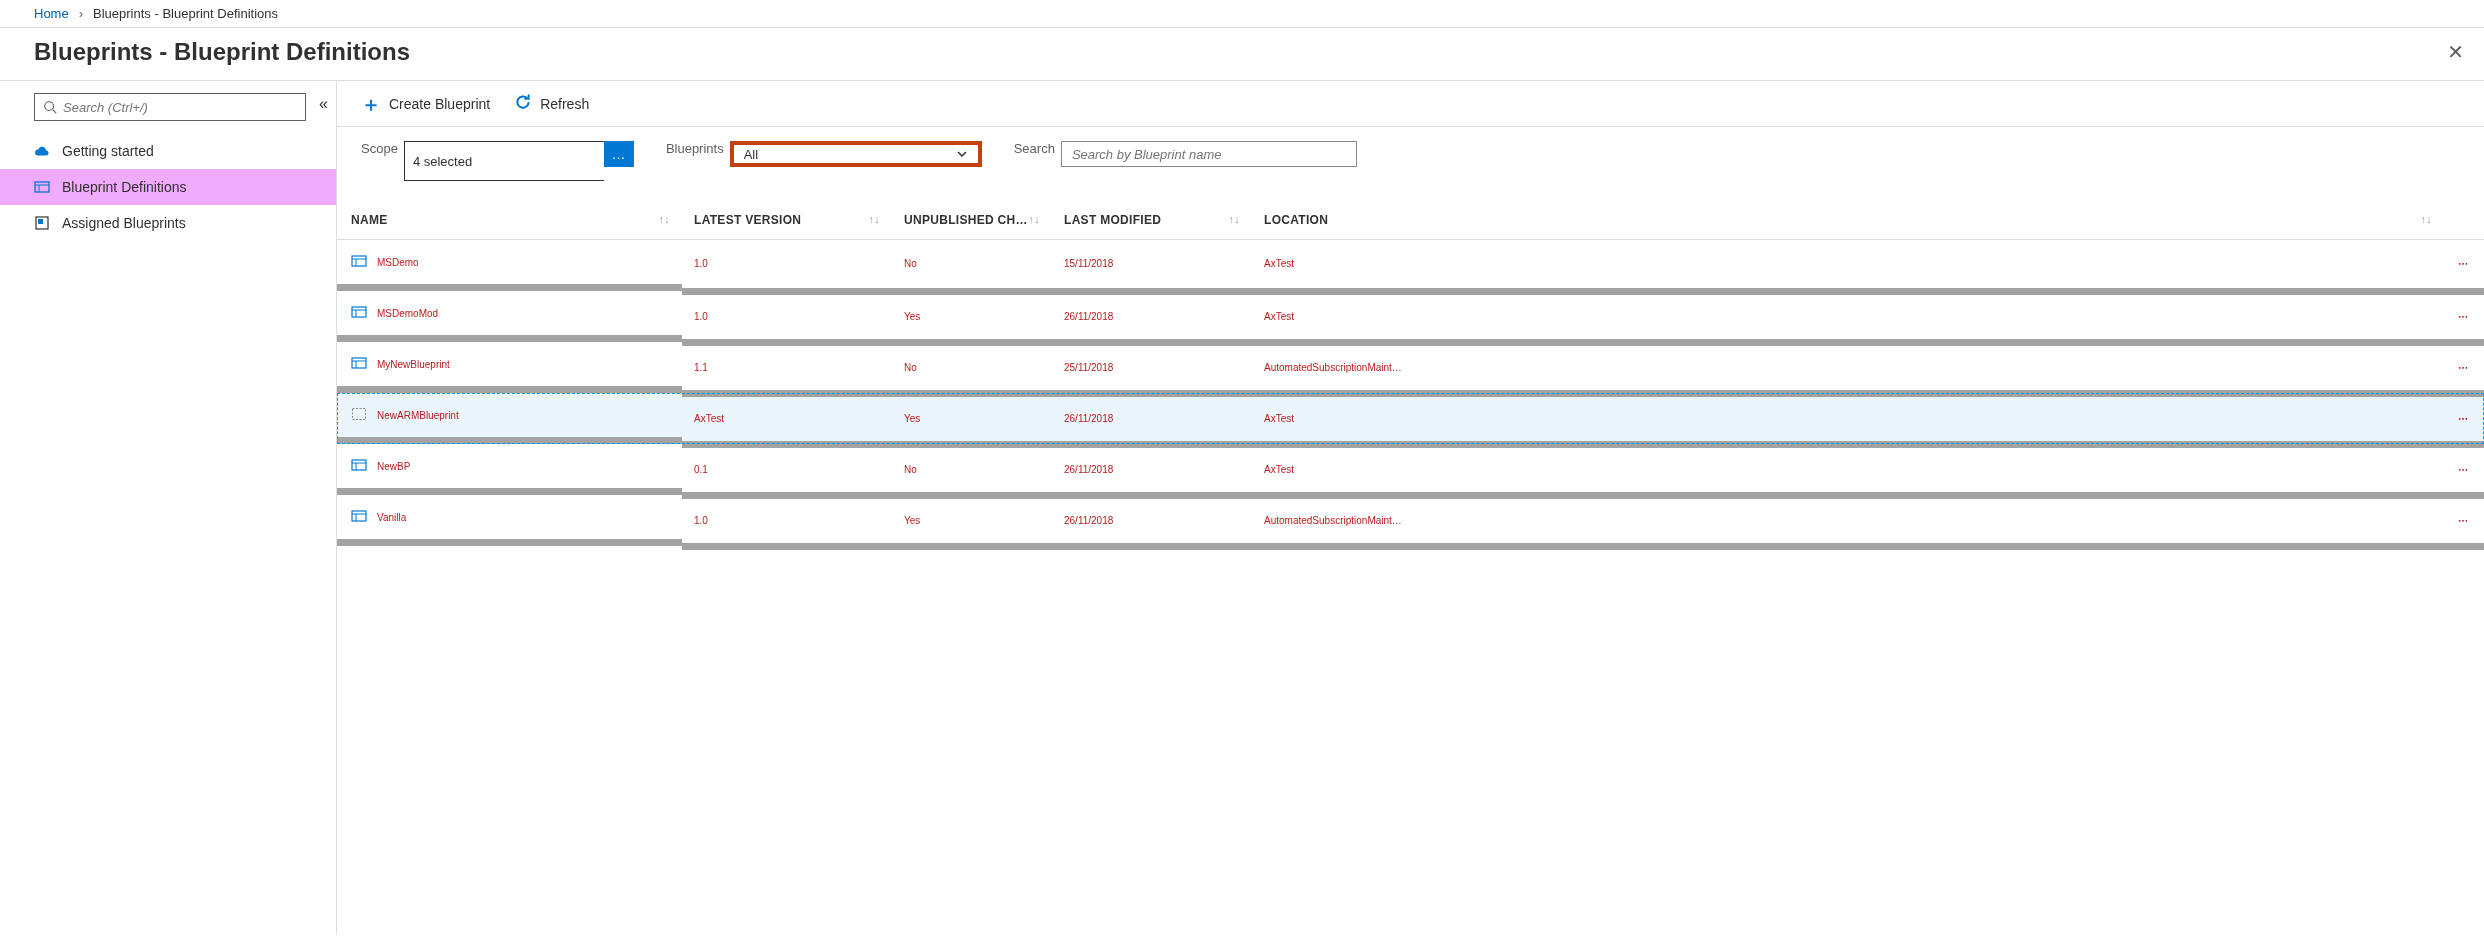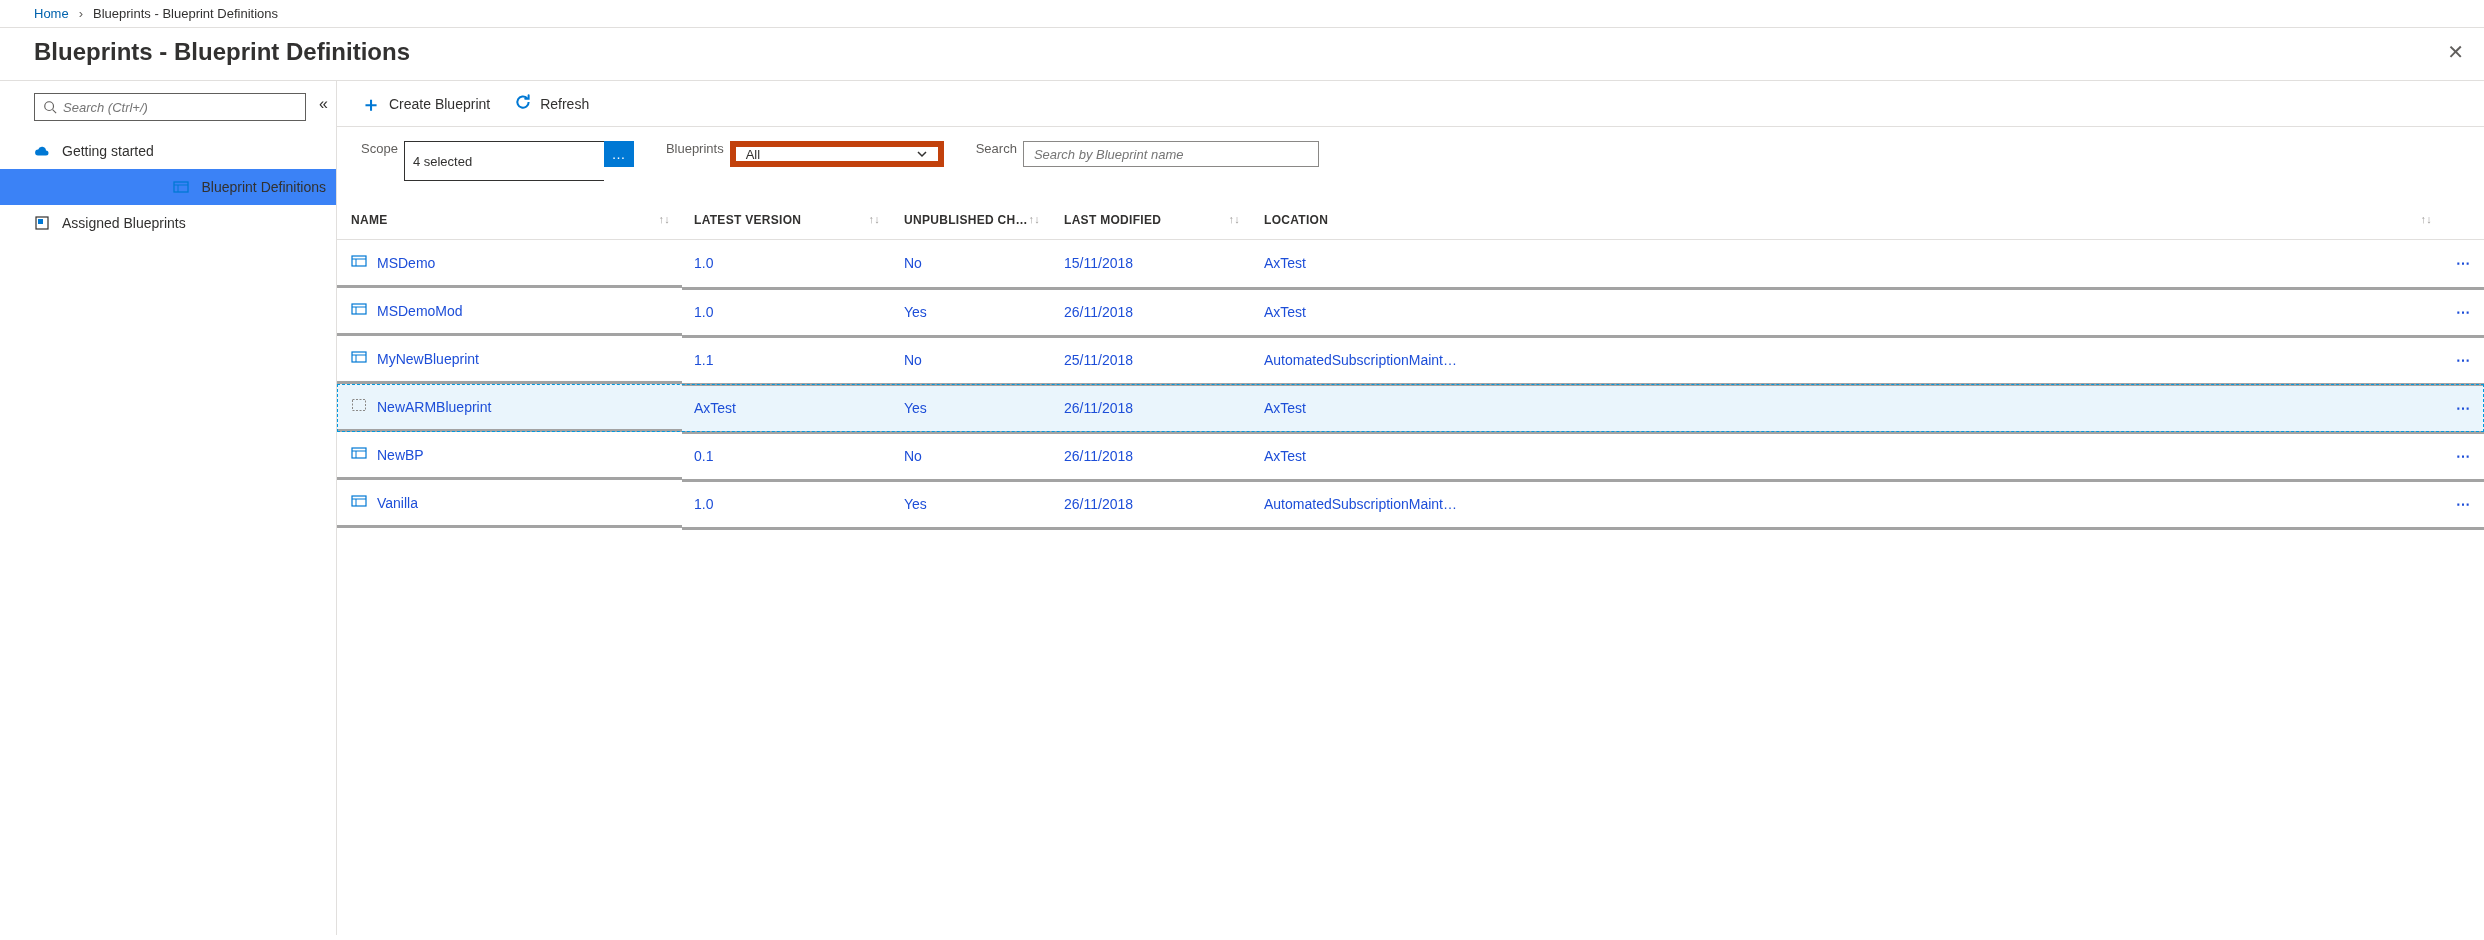--- a/index.html
+++ b/index.html
@@ -19,45 +19,45 @@
 .split { display:flex; height:calc(100vh - 86px); }
 
 
 .sidebar { width:337px; border-right:1px solid #e1dfdd; padding-top:12px; position:relative; }
 .search-wrap { padding:0 10px 12px 34px; position:relative; }
 .search-box { width:272px; height:28px; border:1px solid #605e5c; display:flex; align-items:center; padding:0 8px; background:#fff; }
 .search-box svg { width:14px; height:14px; color:#605e5c; }
 .search-box input { border:0; outline:0; flex:1; margin-left:6px; font-size:13px; font-style:italic; color:#605e5c; background:transparent; }
 .collapse-chevron { position:absolute; top:14px; right:8px; color:#323130; font-size:16px; cursor:pointer; }
 .nav-item { display:flex; align-items:center; gap:12px; padding:10px 10px 10px 34px; cursor:pointer; font-size:14px; }
-.nav-item.active { background:#3b82f6;justify-content:flex-end; }
+.nav-item.active { background:#f0abfc; }
 .nav-item .ico { width:16px; height:16px; display:inline-flex; align-items:center; justify-content:center; color:#0078d4; }
 
 
 .content { flex:1; padding:0; overflow:auto; }
 .toolbar { display:flex; align-items:center; gap:24px; padding:12px 24px; border-bottom:1px solid #e1dfdd; }
 .tool-btn { display:flex; align-items:center; gap:8px; cursor:pointer; font-size:14px; color:#323130; }
 .tool-btn .plus { color:#0078d4; font-size:20px; font-weight:600; line-height:1; }
 .tool-btn .refresh { color:#0078d4; }
 
 .filters { display:flex; gap:32px; padding:14px 24px 18px 24px; }
 .filter { display:flex; flex-direction:row; gap:6px; }
 .filter label { font-size:13px; color:#605e5c; }
 .scope-box { display:flex; }
 .scope-box .val { width:200px; height:40px; border:1px solid #323130; border-right:0; display:flex; align-items:center; padding:0 8px; font-size:13px; }
 .scope-box .more { width:30px; height:26px; background:#0078d4; color:#fff; display:flex; align-items:center; justify-content:center; cursor:pointer; font-size:14px; letter-spacing:1px; }
-.select-box { width:214px; height:26px; border:6px solid #c2410c; display:flex; align-items:center; justify-content:space-between; padding:0 10px; font-size:13px; cursor:pointer; }
+.select-box { width:252px; height:26px; border:4px solid #c2410c; display:flex; align-items:center; justify-content:space-between; padding:0 10px; font-size:13px; cursor:pointer; }
 .search2-box { width:296px; height:26px; border:1px solid #8a8886; display:flex; align-items:center; padding:0 10px; font-size:13px; }
 .search2-box input { border:0; outline:0; width:100%; font-style:italic; color:#605e5c; font-size:13px; }
 
 
 .tbl { width:100%; border-collapse:collapse; }
 .tbl th { text-align:left; font-size:12px; font-weight:600; letter-spacing:0.3px; color:#323130; padding:14px 12px 12px 12px; border-bottom:1px solid #e1dfdd; text-transform:uppercase; }
 .tbl th .sort { float:right; color:#a19f9d; font-size:11px; }
-.tbl td { padding:13px 12px; border-bottom:3px solid #a3a3a3; font-size:14px; color:#1d4ed8; }
+.tbl td { padding:13px 12px; border-bottom:7px solid #a3a3a3; font-size:10px; color:#b91c1c; }
 .tbl td.name-cell { display:flex; align-items:center; gap:10px; }
 .bp-icon { width:16px; height:16px; }
 .tbl tr.selected { background:#eaf5fc; outline:1px dashed #0099e0; outline-offset:-1px; }
 .dots-cell { width:40px; text-align:center; color:#323130; cursor:pointer; letter-spacing:2px; font-weight:600; }
 .tbl th:first-child, .tbl td.name-cell { padding-left:14px; }
 
 .chevdown { width:12px; height:12px; }
 </style>
 </head>
 <body>

